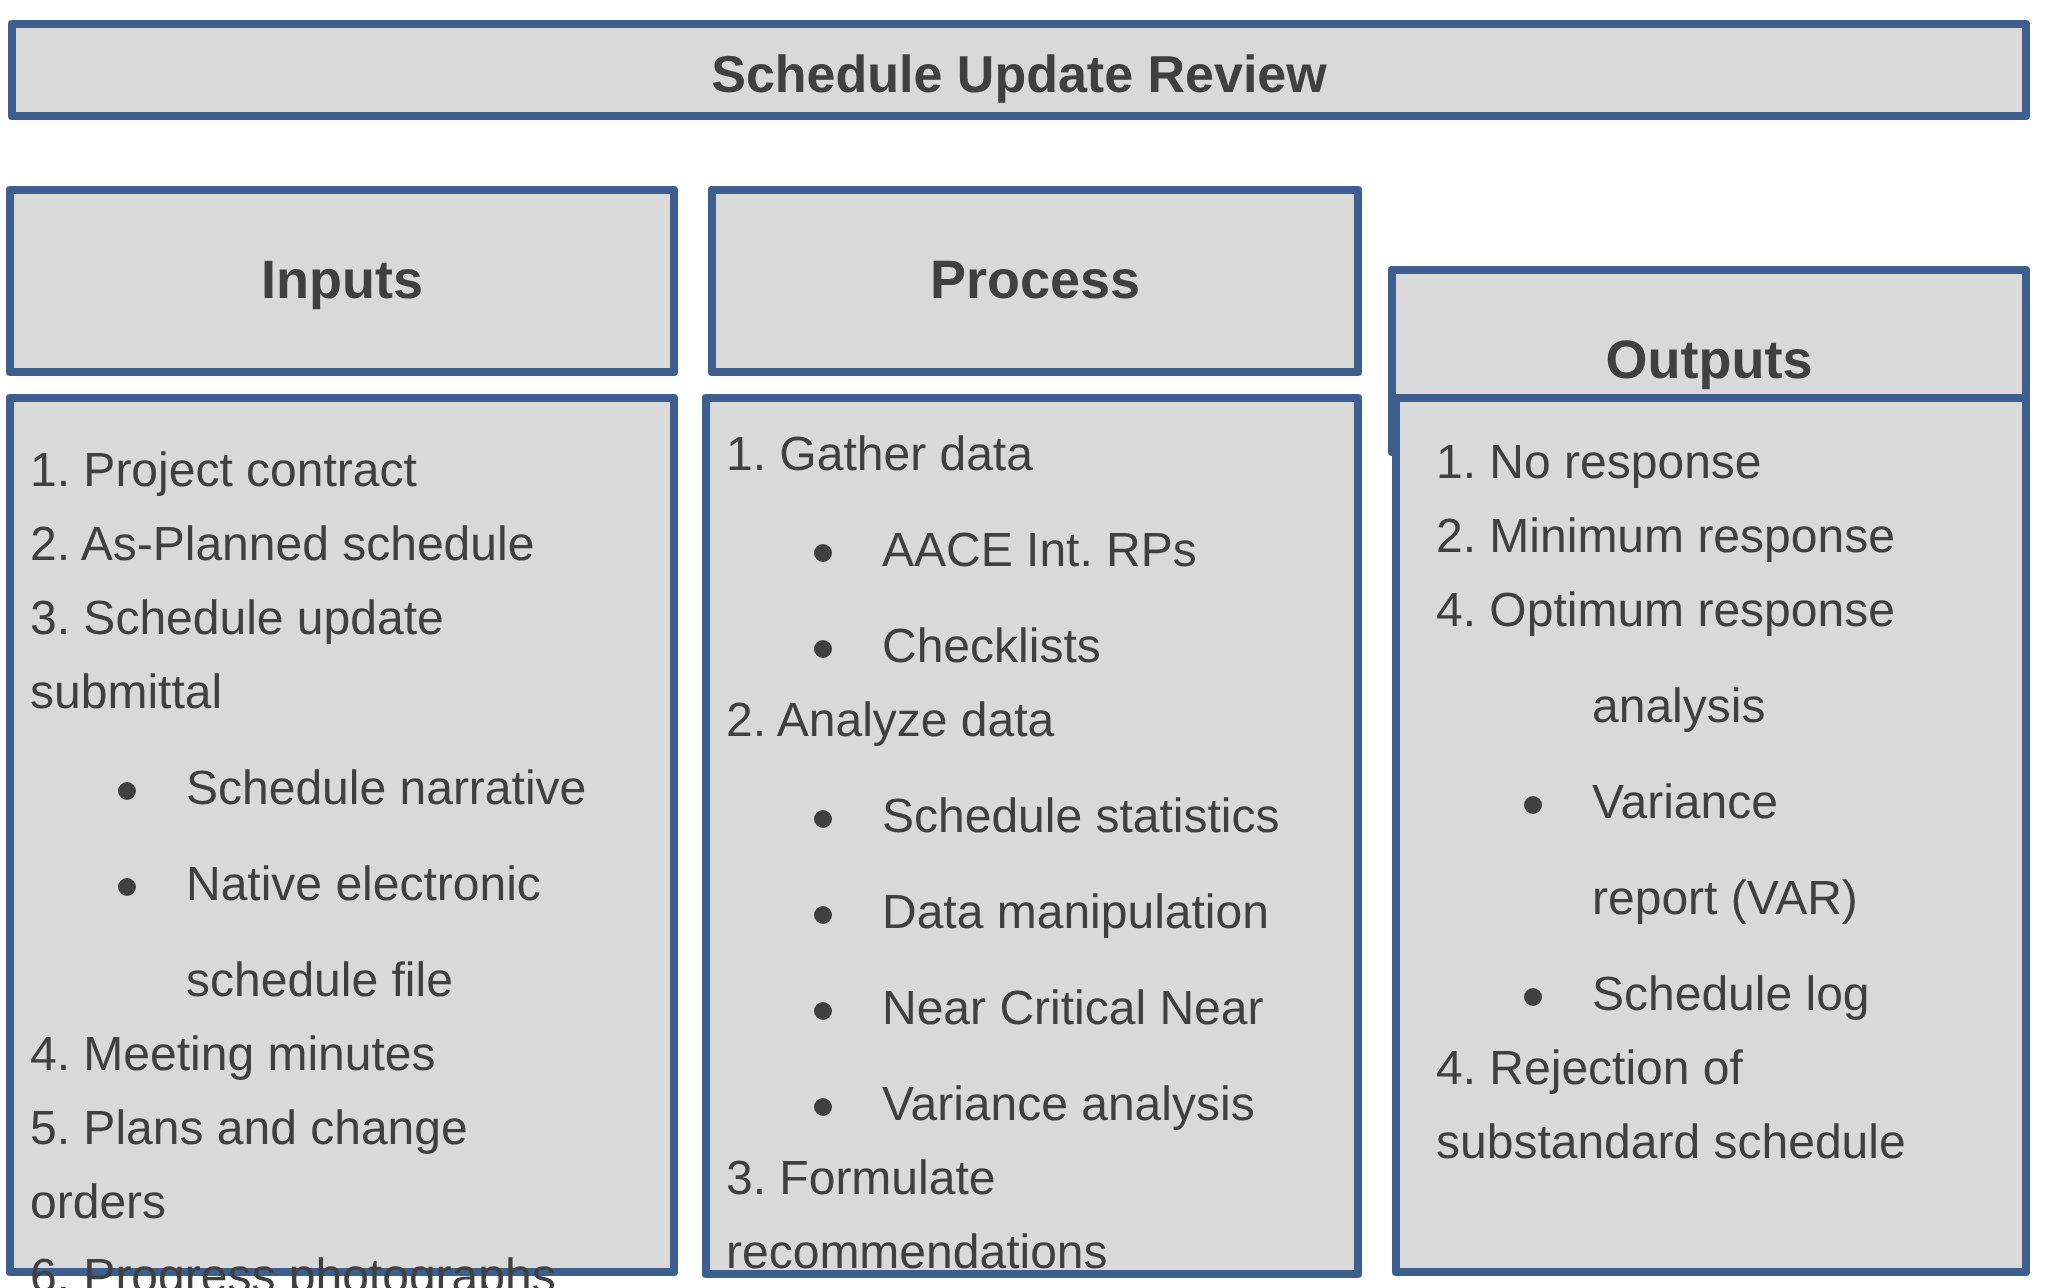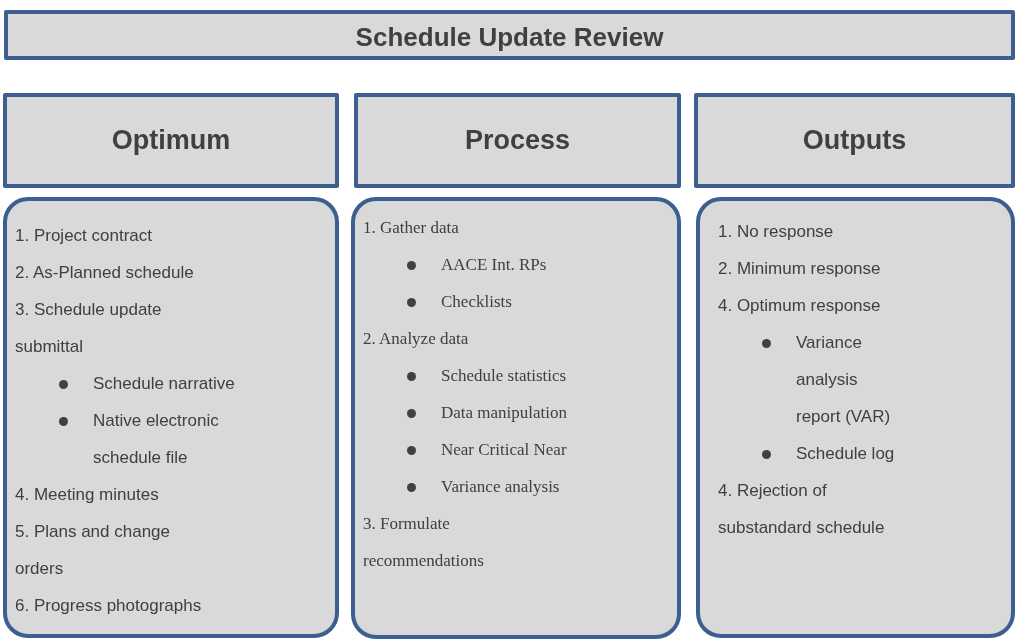--- a/index.html
+++ b/index.html
@@ -5,71 +5,71 @@
   html, body { margin:0; padding:0; background:#ffffff; }
   body { width:1024px; height:644px; position:relative; overflow:hidden;
          font-family:"Liberation Sans", "DejaVu Sans", sans-serif; color:#404040; }
   .box { position:absolute; box-sizing:border-box; background:#d9d9d9;
          border:4px solid #3c5f8f; border-radius:2px; }
   .title { left:4px; top:10px; width:1011px; height:50px;
            display:flex; align-items:center; justify-content:center;
            font-weight:bold; font-size:26px; color:#404040; padding-top:4px; }
   .hdr { top:93px; height:95px; display:flex; align-items:center; justify-content:center;
          font-weight:bold; font-size:27px; color:#404040; }
-  .body { top:197px; padding:14px 0 0 8px; font-size:17px; line-height:37px; color:#404040;border-radius:25px; }
+  .body { top:197px; padding:14px 0 0 8px; font-size:24px; line-height:37px; color:#404040; }
   .item { white-space:nowrap; }
-  .sub { position:relative; padding-left:78px; white-space:nowrap; }
+  .sub { position:relative; padding-left:78px; white-space:nowrap;margin-top:11px; }
   .sub .dot { position:absolute; left:44px; top:15px; width:9px; height:9px;
               border-radius:50%; background:#404040; }
 </style>
 </head>
 <body>
 
 <div class="box title">
   <span>Schedule Update Review</span>
 </div>
 
 <div class="box hdr" style="left:3px;width:336px;">
-  <span>Optimum</span>
+  <span>Inputs</span>
 </div>
 <div class="box hdr" style="left:354px;width:327px;justify-content:center;">
   <span>Process</span>
 </div>
-<div class="box hdr" style="left:694px;width:321px;">
+<div class="box hdr" style="left:694px;width:321px;margin-top:40px;">
   <span>Outputs</span>
 </div>
 
 <div class="box body" id="col0" style="left:3px;width:336px;height:441px;padding-top:16px;">
     <div class="item">1. Project contract</div>
     <div class="item">2. As-Planned schedule</div>
     <div class="item">3. Schedule update</div>
     <div class="item">submittal</div>
     <div class="sub"><span class="dot"></span><span>Schedule narrative</span></div>
     <div class="sub"><span class="dot"></span><span>Native electronic</span></div>
     <div class="sub"><span>schedule file</span></div>
     <div class="item">4. Meeting minutes</div>
     <div class="item">5. Plans and change</div>
     <div class="item">orders</div>
     <div class="item">6. Progress photographs</div>
   </div>
-<div class="box body" id="col1" style="left:351px;width:330px;height:442px;padding-top:8px;font-family:Liberation Serif, serif;">
+<div class="box body" id="col1" style="left:351px;width:330px;height:442px;padding-top:8px;">
     <div class="item">1. Gather data</div>
     <div class="sub"><span class="dot"></span><span>AACE Int. RPs</span></div>
     <div class="sub"><span class="dot"></span><span>Checklists</span></div>
     <div class="item">2. Analyze data</div>
     <div class="sub"><span class="dot"></span><span>Schedule statistics</span></div>
     <div class="sub"><span class="dot"></span><span>Data manipulation</span></div>
     <div class="sub"><span class="dot"></span><span>Near Critical Near</span></div>
     <div class="sub"><span class="dot"></span><span>Variance analysis</span></div>
     <div class="item">3. Formulate</div>
     <div class="item">recommendations</div>
   </div>
 <div class="box body" id="col2" style="left:696px;width:319px;height:441px;padding-top:12px;padding-left:18px;line-height:37px;">
     <div class="item">1. No response</div>
     <div class="item">2. Minimum response</div>
     <div class="item">4. Optimum response</div>
+    <div class="sub"><span>analysis</span></div>
     <div class="sub"><span class="dot"></span><span>Variance</span></div>
-    <div class="sub"><span>analysis</span></div>
     <div class="sub"><span>report (VAR)</span></div>
     <div class="sub"><span class="dot"></span><span>Schedule log</span></div>
     <div class="item">4. Rejection of</div>
     <div class="item">substandard schedule</div>
   </div>
 
 </body></html>

